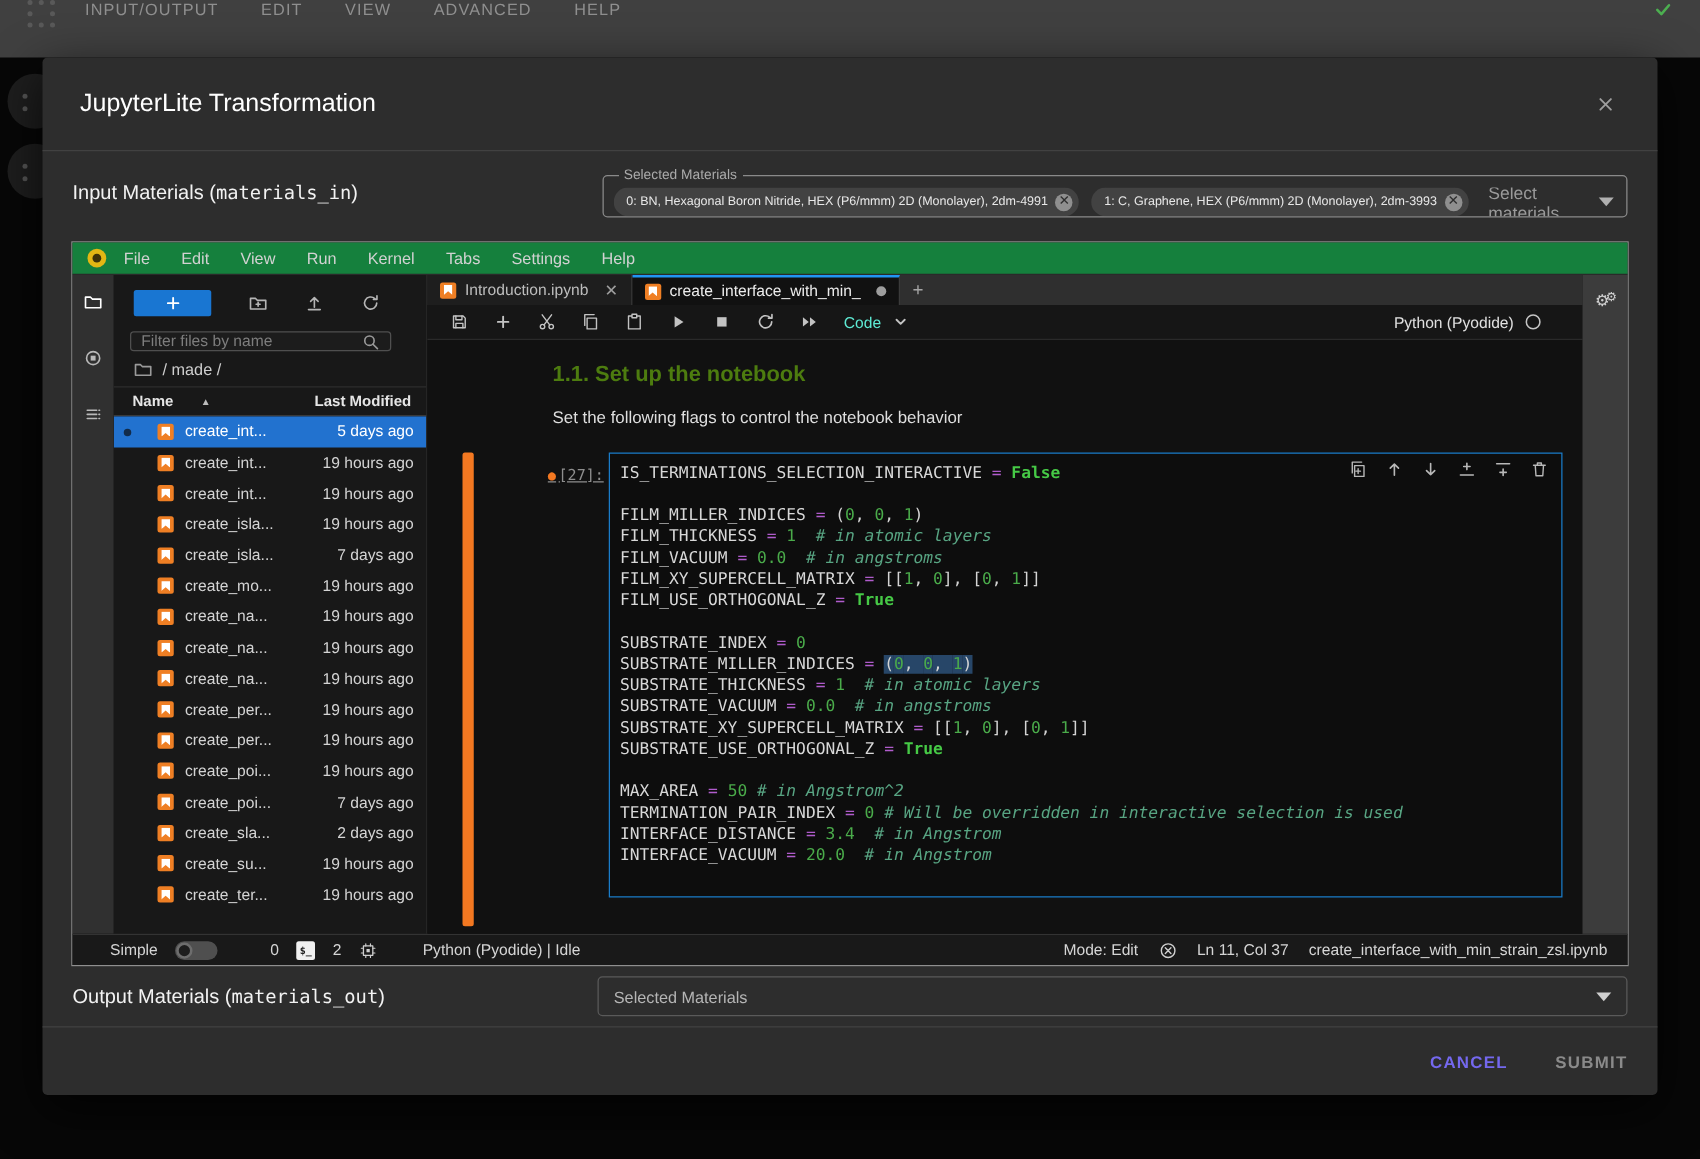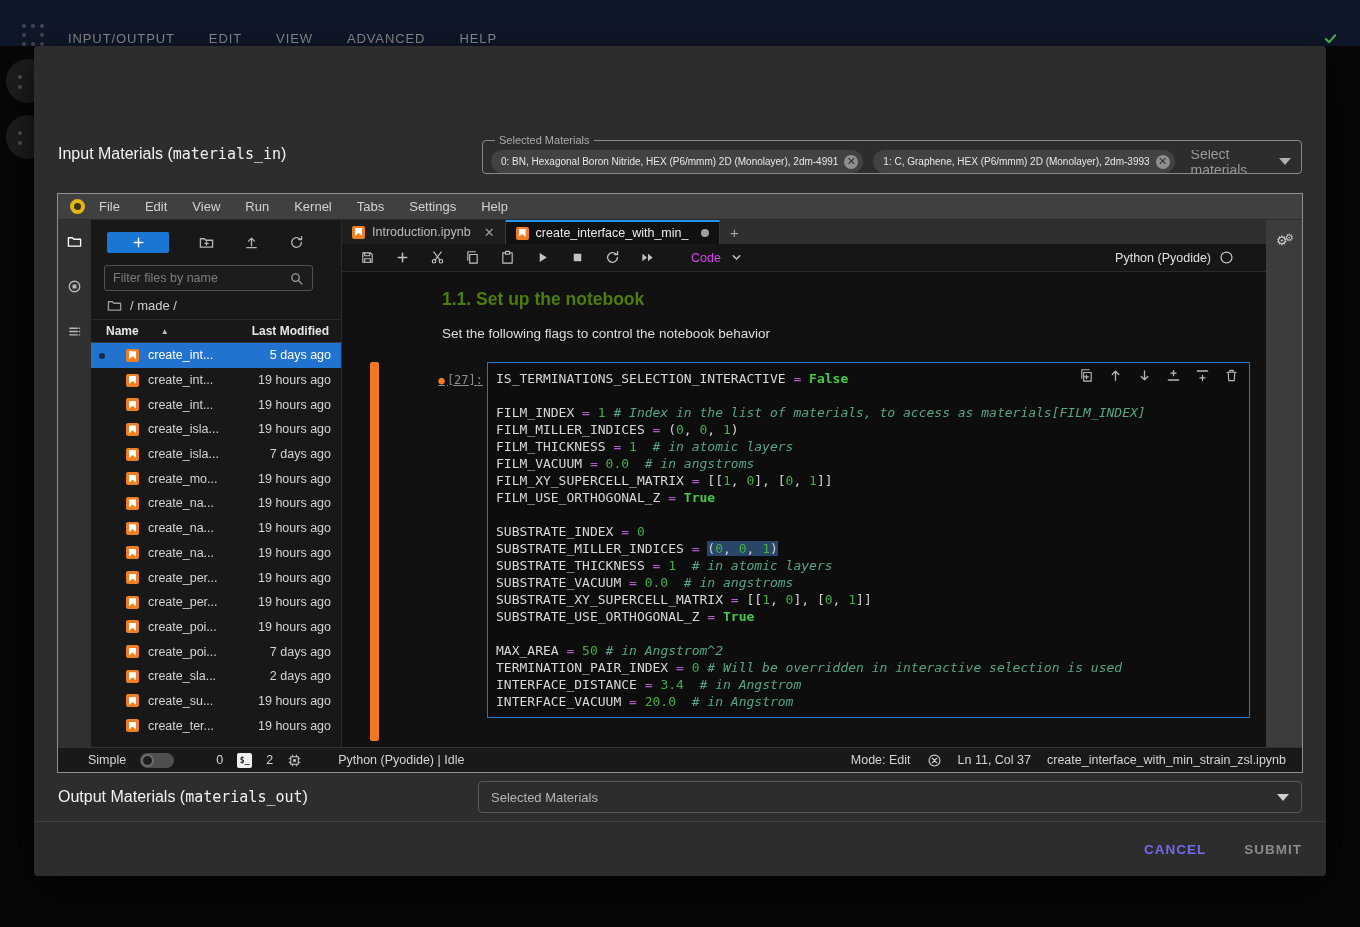--- a/index.html
+++ b/index.html
@@ -2,21 +2,21 @@
 <html><head>
 <meta charset="utf-8">
 <style>
   * { margin:0; padding:0; box-sizing:border-box; }
   html,body { width:1360px; height:927px; background:#070707; overflow:hidden;
               font-family:"Liberation Sans", sans-serif; }
   .stage { position:relative; width:1360px; height:927px; background:#070707; }
 
   
   .app-bar { position:absolute; left:0; top:0; width:1360px; height:46px;
-             background:#0f172a; display:flex; align-items:flex-end; z-index:1; }
+             background:#404040; display:flex; align-items:flex-start; z-index:1; }
   .grid-dots { width:22px; height:22px; margin-left:22px; position:relative; opacity:.55; }
   .grid-dots i { position:absolute; width:4px; height:4px; border-radius:50%; background:#6f6f6f; }
   .app-menu { display:flex; gap:34px; margin-left:24px; }
   .app-menu span { color:#8f8f8f; font-size:13px; letter-spacing:.9px; cursor:default; }
   .app-check { margin-left:auto; margin-right:22px; color:#4caf50; display:flex; }
 
   
   .bg-circle { position:absolute; width:44px; height:44px; border-radius:50%;
                background:#1e1e1e; z-index:2; }
   .bg-circle i { position:absolute; width:4px; height:4px; border-radius:50%; background:#555; left:12px; }
@@ -50,21 +50,21 @@
                   color:#2e2e2e; font-size:11px; line-height:13px; text-align:center;
                   cursor:pointer; flex:none; }
   .select-placeholder { color:#9a9a9a; font-size:14px; margin-left:6px; }
   .fs-caret { position:absolute; right:10px; top:12px; width:0; height:0;
               border-left:6px solid transparent; border-right:6px solid transparent;
               border-top:7px solid #b0b0b0; }
 
   
   .jlab { position:absolute; left:23px; top:147px; width:1246px; height:580px;
           border:1px solid #8f8f8f; background:#111; display:flex; flex-direction:column; }
-  .jl-menubar { height:26px; background:#404040; display:flex; align-items:center;
+  .jl-menubar { height:26px; background:#15803d; display:flex; align-items:center;
                 border-bottom:1px solid #2a2a2a; flex:none; }
   .jl-logo { width:15px; height:15px; border-radius:50%; background:#e2b714;
              margin:0 14px 0 12px; position:relative; }
   .jl-logo::after { content:""; position:absolute; left:4px; top:4px; width:7px; height:7px;
                     border-radius:50%; background:#3d3208; }
   .jl-menu { display:flex; gap:25px; }
   .jl-menu span { color:#d2d2d2; font-size:13px; cursor:default; }
 
   .jl-main { flex:1; display:flex; min-height:0; }
 
@@ -74,21 +74,21 @@
   .jl-iconstrip .icn.active { color:#fff; }
 
   
   .jl-filebrowser { width:251px; background:#181818; flex:none; display:flex;
                     flex-direction:column; border-right:1px solid #2a2a2a; }
   .fb-toolbar { height:36px; display:flex; align-items:center; padding:8px 12px 0 16px;
                 gap:0; flex:none; }
   .fb-newbtn { width:62px; height:21px; background:#1976d2; border-radius:2px;
                display:flex; align-items:center; justify-content:center; color:#fff; cursor:pointer; }
   .fb-tool-ic { color:#b5b5b5; margin-left:30px; cursor:pointer; display:flex; }
-  .fb-search { margin:9px 28px 0 13px; height:26px; border:1px solid #4f4f4f; border-radius:3px;
+  .fb-search { margin:9px 28px 0 13px; height:16px; border:1px solid #4f4f4f; border-radius:3px;
                background:#1c1c1c; display:flex; align-items:center; padding:0 8px; flex:none; }
   .fb-search input { flex:1; background:transparent; border:0; outline:none; color:#cfcfcf;
                      font-size:12.5px; font-family:"Liberation Sans",sans-serif; min-width:0; }
   .fb-search input::placeholder { color:#7d7d7d; }
   .fb-search .icn { color:#9a9a9a; }
   .fb-crumb { height:28px; display:flex; align-items:center; gap:8px; padding-left:16px;
               color:#cfcfcf; font-size:13px; flex:none; }
   .fb-crumb .icn { color:#9a9a9a; }
   .fb-listheader { height:24px; display:flex; align-items:center; padding:0 12px 0 15px;
                    border-top:1px solid #2c2c2c; border-bottom:1px solid #3a3a3a;
@@ -116,21 +116,21 @@
             color:#bdbdbd; background:#1e1e1e; border-right:1px solid #3a3a3a; cursor:pointer; }
   .nb-tab .tab-x { color:#9e9e9e; font-size:13px; margin-left:6px; cursor:pointer; }
   .nb-tab.active { background:#111; color:#ececec; border-top:2px solid #2196f3; }
   .nb-tab .dirty-dot { width:8px; height:8px; border-radius:50%; background:#9e9e9e; margin-left:6px; }
   .nb-tab-add { width:28px; display:flex; align-items:center; justify-content:center;
                 color:#a5a5a5; font-size:15px; cursor:pointer; }
 
   .nb-toolbar { height:28px; background:#161616; border-bottom:1px solid #2a2a2a;
                 display:flex; align-items:center; padding:0 12px 0 18px; gap:0; flex:none; }
   .nb-toolbar .icn { color:#c3c3c3; margin-right:20px; cursor:pointer; display:flex; }
-  .nb-celltype { color:#d946ef; font-size:12.5px; margin-left:16px; margin-right:8px; }
+  .nb-celltype { color:#5eead4; font-size:12.5px; margin-right:8px; }
   .nb-celltype-caret { color:#b5b5b5; display:flex; cursor:pointer; }
   .nb-kernel { margin-left:auto; display:flex; align-items:center; gap:8px;
                color:#e0e0e0; font-size:12.5px; }
   .nb-kernel .icn { color:#c5c5c5; display:flex; cursor:pointer; }
 
   .nb-content { flex:1; position:relative; overflow:hidden; background:#111; }
   .nb-h1 { position:absolute; left:100px; top:17px; color:#4d7c0f; font-size:17.5px; font-weight:bold; }
   .nb-sub { position:absolute; left:100px; top:54px; color:#dedede; font-size:13.5px; }
   .cell { position:absolute; left:0; top:90px; right:0; bottom:6px; display:flex; }
   .collapser { width:9px; margin-left:28px; background:#f37821; border-radius:2px;
@@ -224,20 +224,28 @@
       <i class="a"></i>
       <i class="b"></i>
     </div>
   <div class="bg-circle c2">
       <i class="a"></i>
       <i class="b"></i>
     </div>
 
   <div class="dialog">
 
+    <div class="dlg-header">
+      <div class="dlg-title">JupyterLite Transformation</div>
+      <span class="dlg-close icn">
+          <svg width="15" height="15" viewBox="0 0 16 16" fill="none" stroke="currentColor" stroke-width="1.6" stroke-linecap="round" stroke-linejoin="round">
+            <path d="M3.5 3.5l9 9M12.5 3.5l-9 9"></path>
+          </svg>
+        </span>
+    </div>
 
     <div class="input-row">
       <div class="io-label">
         <span>Input Materials (</span><span class="mono">materials_in</span><span>)</span>
       </div>
       <fieldset class="materials-fieldset">
         <legend>Selected Materials</legend>
         <div class="chips-wrap" id="chips">
           <div class="chip">
               <span class="chip-label">0: BN, Hexagonal Boron Nitride, HEX (P6/mmm) 2D (Monolayer), 2dm-4991</span>
@@ -511,21 +519,20 @@
             <div class="nb-sub">Set the following flags to control the notebook behavior</div>
             <div class="cell">
               <div class="collapser"></div>
               <div class="promptcol">
                 <span class="exec-dot">●</span><span>[27]:</span>
               </div>
               <div class="editor">
                 <div id="code-lines">
                     <div class="cm-line"><span class="tok-v">IS_TERMINATIONS_SELECTION_INTERACTIVE </span><span class="tok-o">= </span><span class="tok-k">False</span></div>
                     <div class="cm-line">&nbsp;</div>
-                    <div class="cm-line"><span class="tok-v">FILM_INDEX </span><span class="tok-o">= </span><span class="tok-n">1 </span><span class="tok-c"># Index in the list of materials, to access as materials[FILM_INDEX]</span></div>
                     <div class="cm-line"><span class="tok-v">FILM_MILLER_INDICES </span><span class="tok-o">= </span><span class="tok-p">(</span><span class="tok-n">0</span><span class="tok-p">, </span><span class="tok-n">0</span><span class="tok-p">, </span><span class="tok-n">1</span><span class="tok-p">)</span></div>
                     <div class="cm-line"><span class="tok-v">FILM_THICKNESS </span><span class="tok-o">= </span><span class="tok-n">1</span><span class="tok-p">  </span><span class="tok-c"># in atomic layers</span></div>
                     <div class="cm-line"><span class="tok-v">FILM_VACUUM </span><span class="tok-o">= </span><span class="tok-n">0.0</span><span class="tok-p">  </span><span class="tok-c"># in angstroms</span></div>
                     <div class="cm-line"><span class="tok-v">FILM_XY_SUPERCELL_MATRIX </span><span class="tok-o">= </span><span class="tok-p">[[</span><span class="tok-n">1</span><span class="tok-p">, </span><span class="tok-n">0</span><span class="tok-p">], [</span><span class="tok-n">0</span><span class="tok-p">, </span><span class="tok-n">1</span><span class="tok-p">]]</span></div>
                     <div class="cm-line"><span class="tok-v">FILM_USE_ORTHOGONAL_Z </span><span class="tok-o">= </span><span class="tok-k">True</span></div>
                     <div class="cm-line">&nbsp;</div>
                     <div class="cm-line"><span class="tok-v">SUBSTRATE_INDEX </span><span class="tok-o">= </span><span class="tok-n">0</span></div>
                     <div class="cm-line"><span class="tok-v">SUBSTRATE_MILLER_INDICES </span><span class="tok-o">= </span><span class="tok-p sel-hl">(</span><span class="tok-n sel-hl">0</span><span class="tok-p sel-hl">, </span><span class="tok-n sel-hl">0</span><span class="tok-p sel-hl">, </span><span class="tok-n sel-hl">1</span><span class="tok-p sel-hl">)</span></div>
                     <div class="cm-line"><span class="tok-v">SUBSTRATE_THICKNESS </span><span class="tok-o">= </span><span class="tok-n">1</span><span class="tok-p">  </span><span class="tok-c"># in atomic layers</span></div>
                     <div class="cm-line"><span class="tok-v">SUBSTRATE_VACUUM </span><span class="tok-o">= </span><span class="tok-n">0.0</span><span class="tok-p">  </span><span class="tok-c"># in angstroms</span></div>

